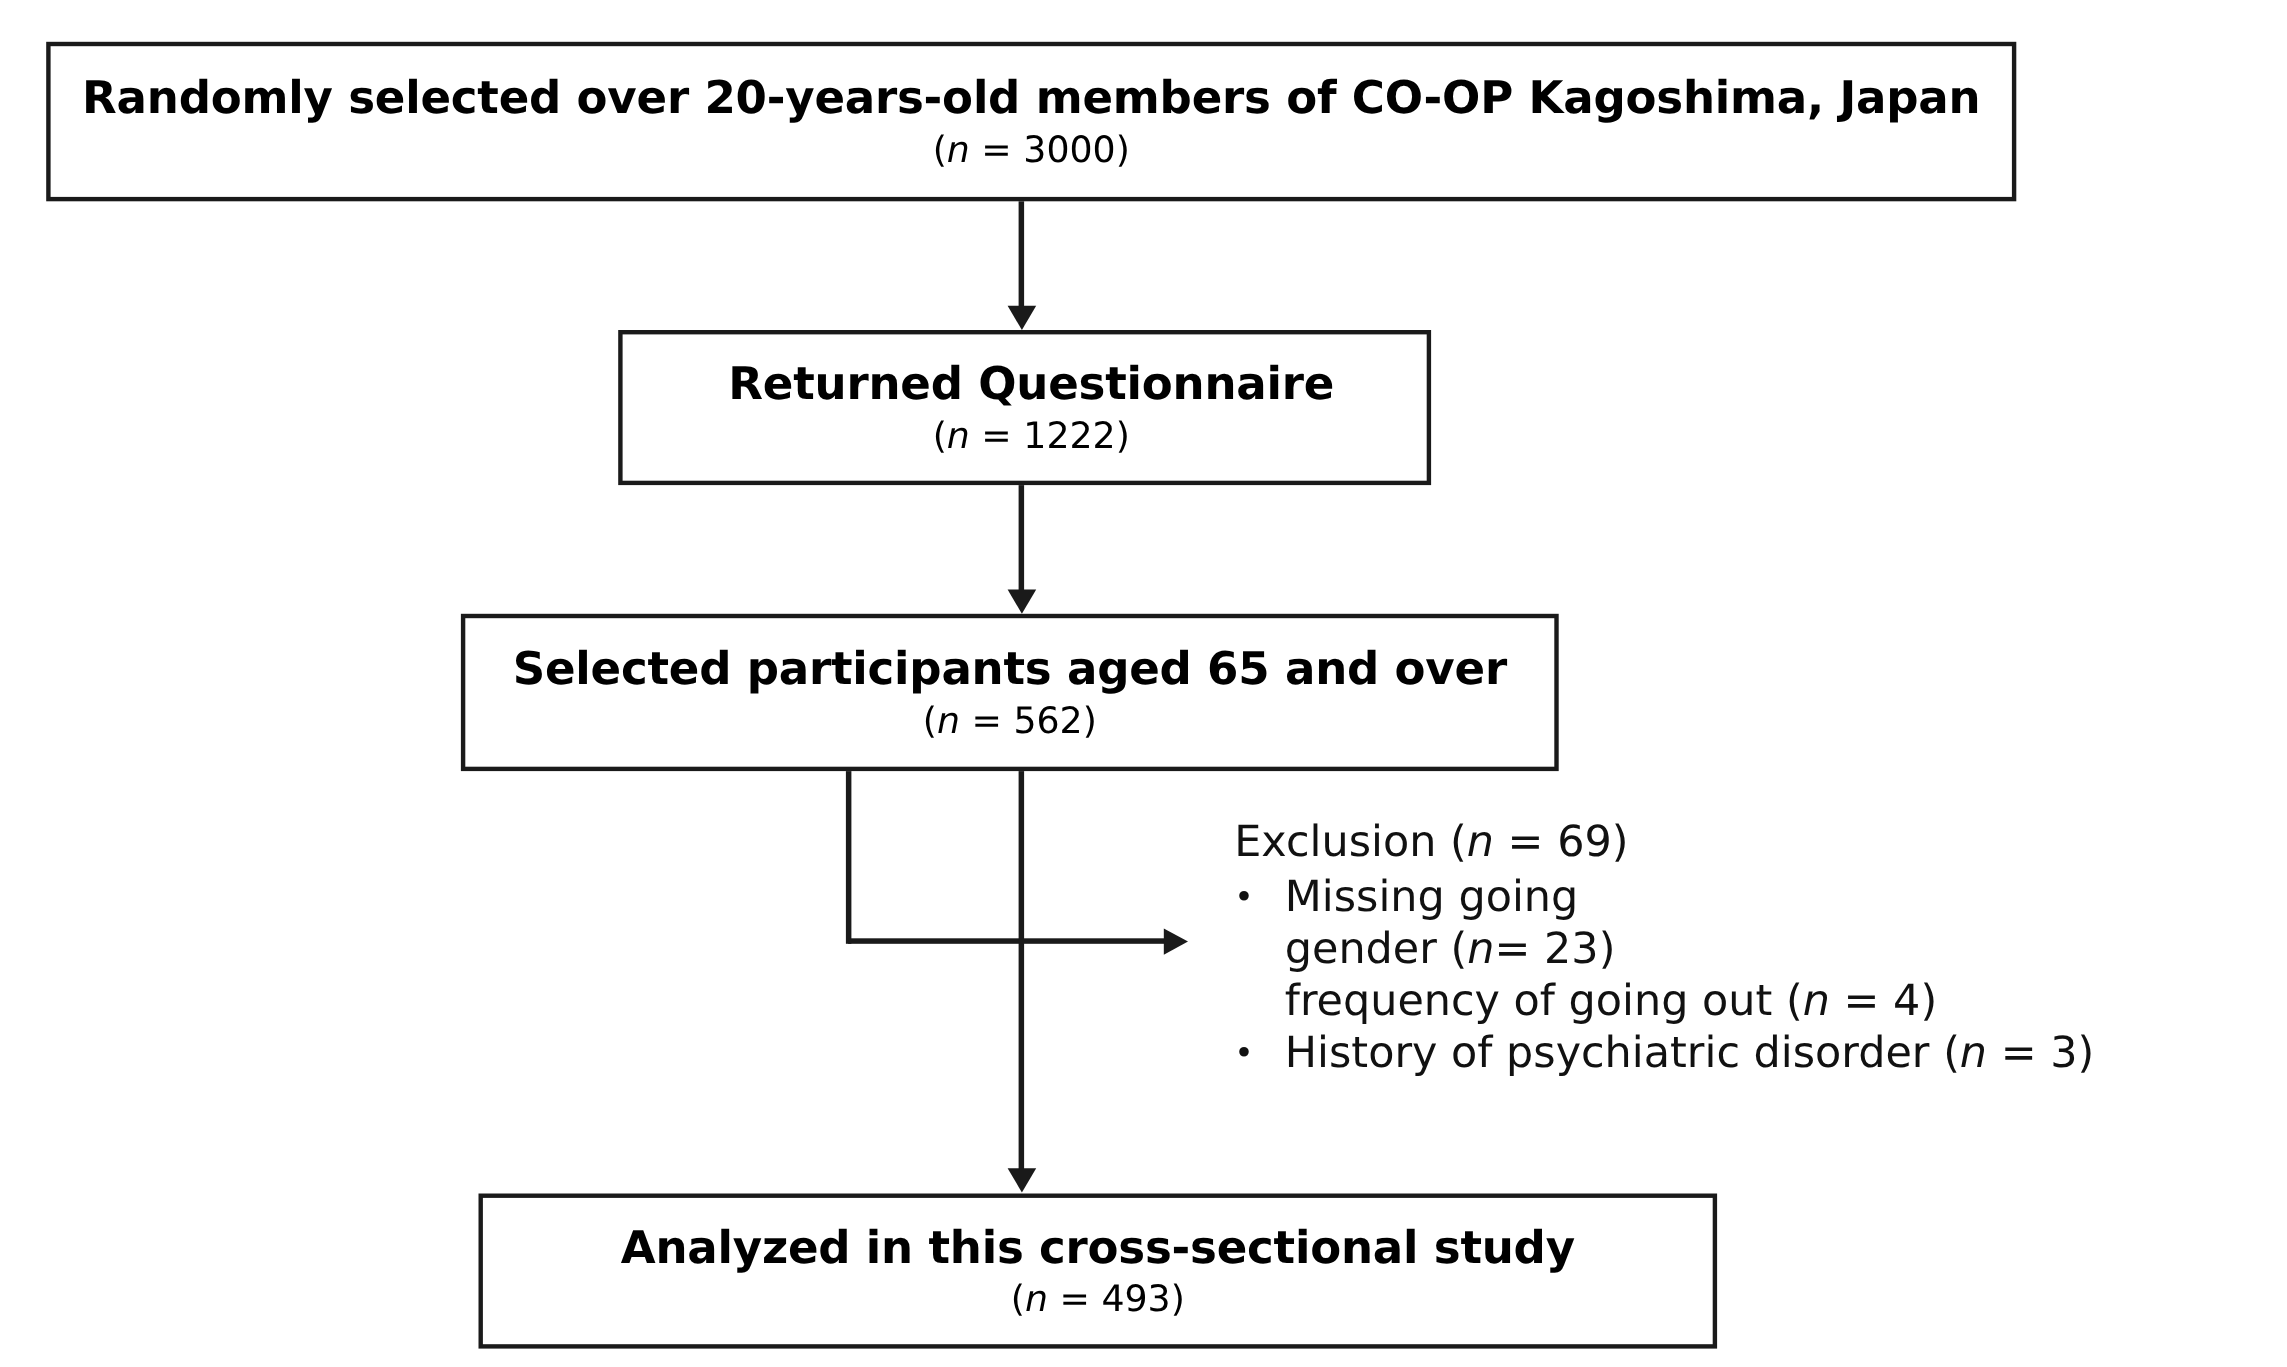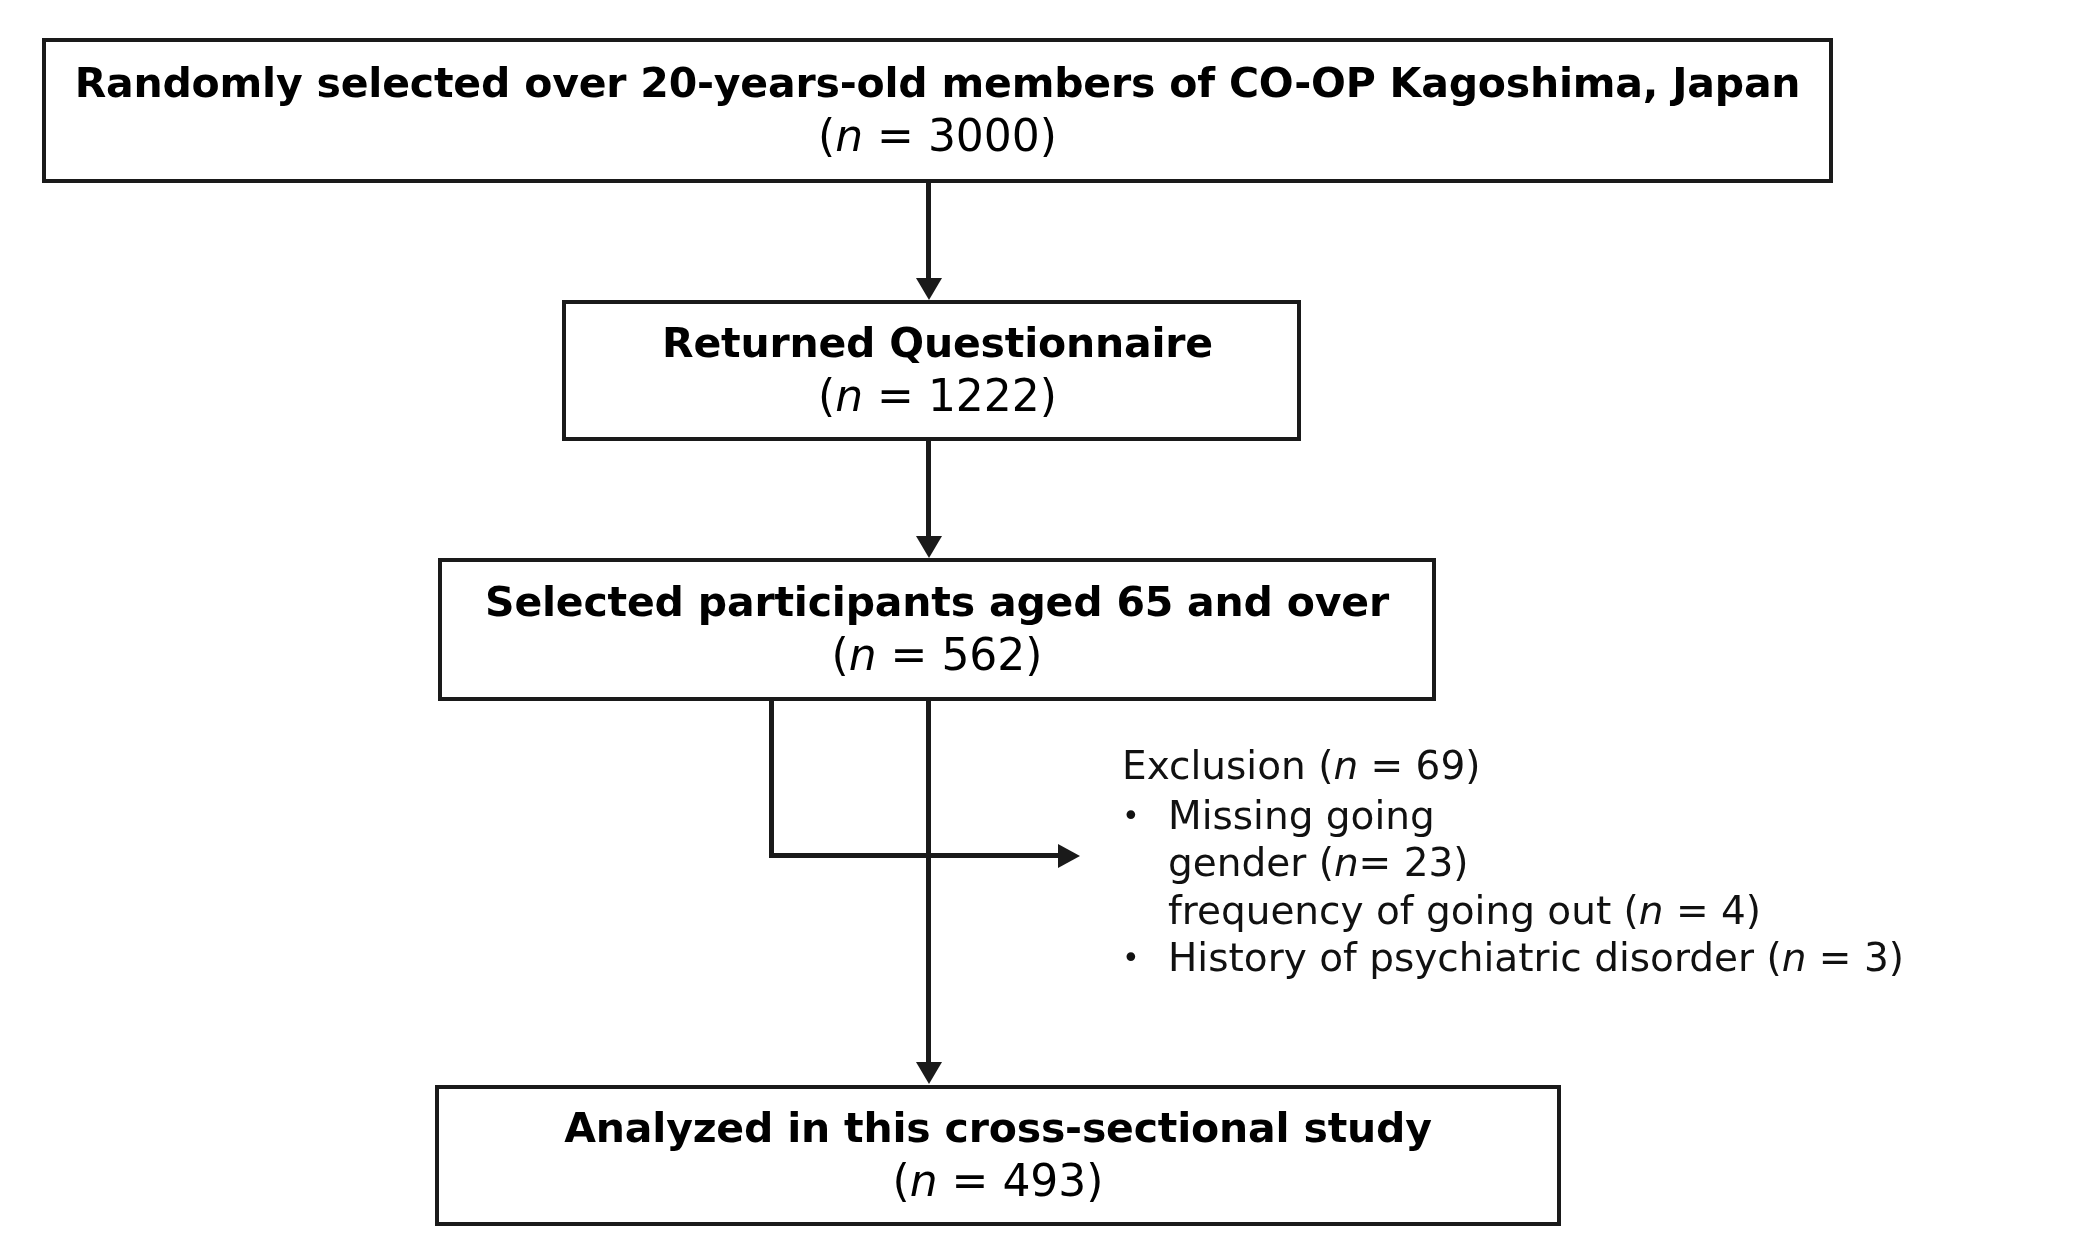--- a/index.html
+++ b/index.html
@@ -31,31 +31,31 @@
     color: #000000;
   }
   .node-title {
     font-size: 41px;
     font-weight: bold;
     line-height: 1.18;
     letter-spacing: -0.2px;
     white-space: nowrap;
   }
   .node-count {
-    font-size: 44px;
+    font-size: 33px;
     font-weight: normal;
     line-height: 1.18;
     margin-top: 3px;
     white-space: nowrap;
   }
   .ital { font-style: italic; }
 
   #box-source   { left: 42px;  top: 38px;   width: 1791px; height: 145px; }
   #box-returned { left: 562px; top: 300px;  width: 739px;  height: 141px; padding-left: 12px; }
-  #box-selected { left: 438px; top: 558px;  width: 998px;  height: 143px; align-items: center; }
+  #box-selected { left: 419px; top: 558px;  width: 998px;  height: 143px; align-items: center; }
   #box-analyzed { left: 435px; top: 1085px; width: 1126px;  height: 141px; }
 
   
   .vline {
     position: absolute;
     width: 5px;
     background: #1a1a1a;
   }
   .hline {
     position: absolute;

